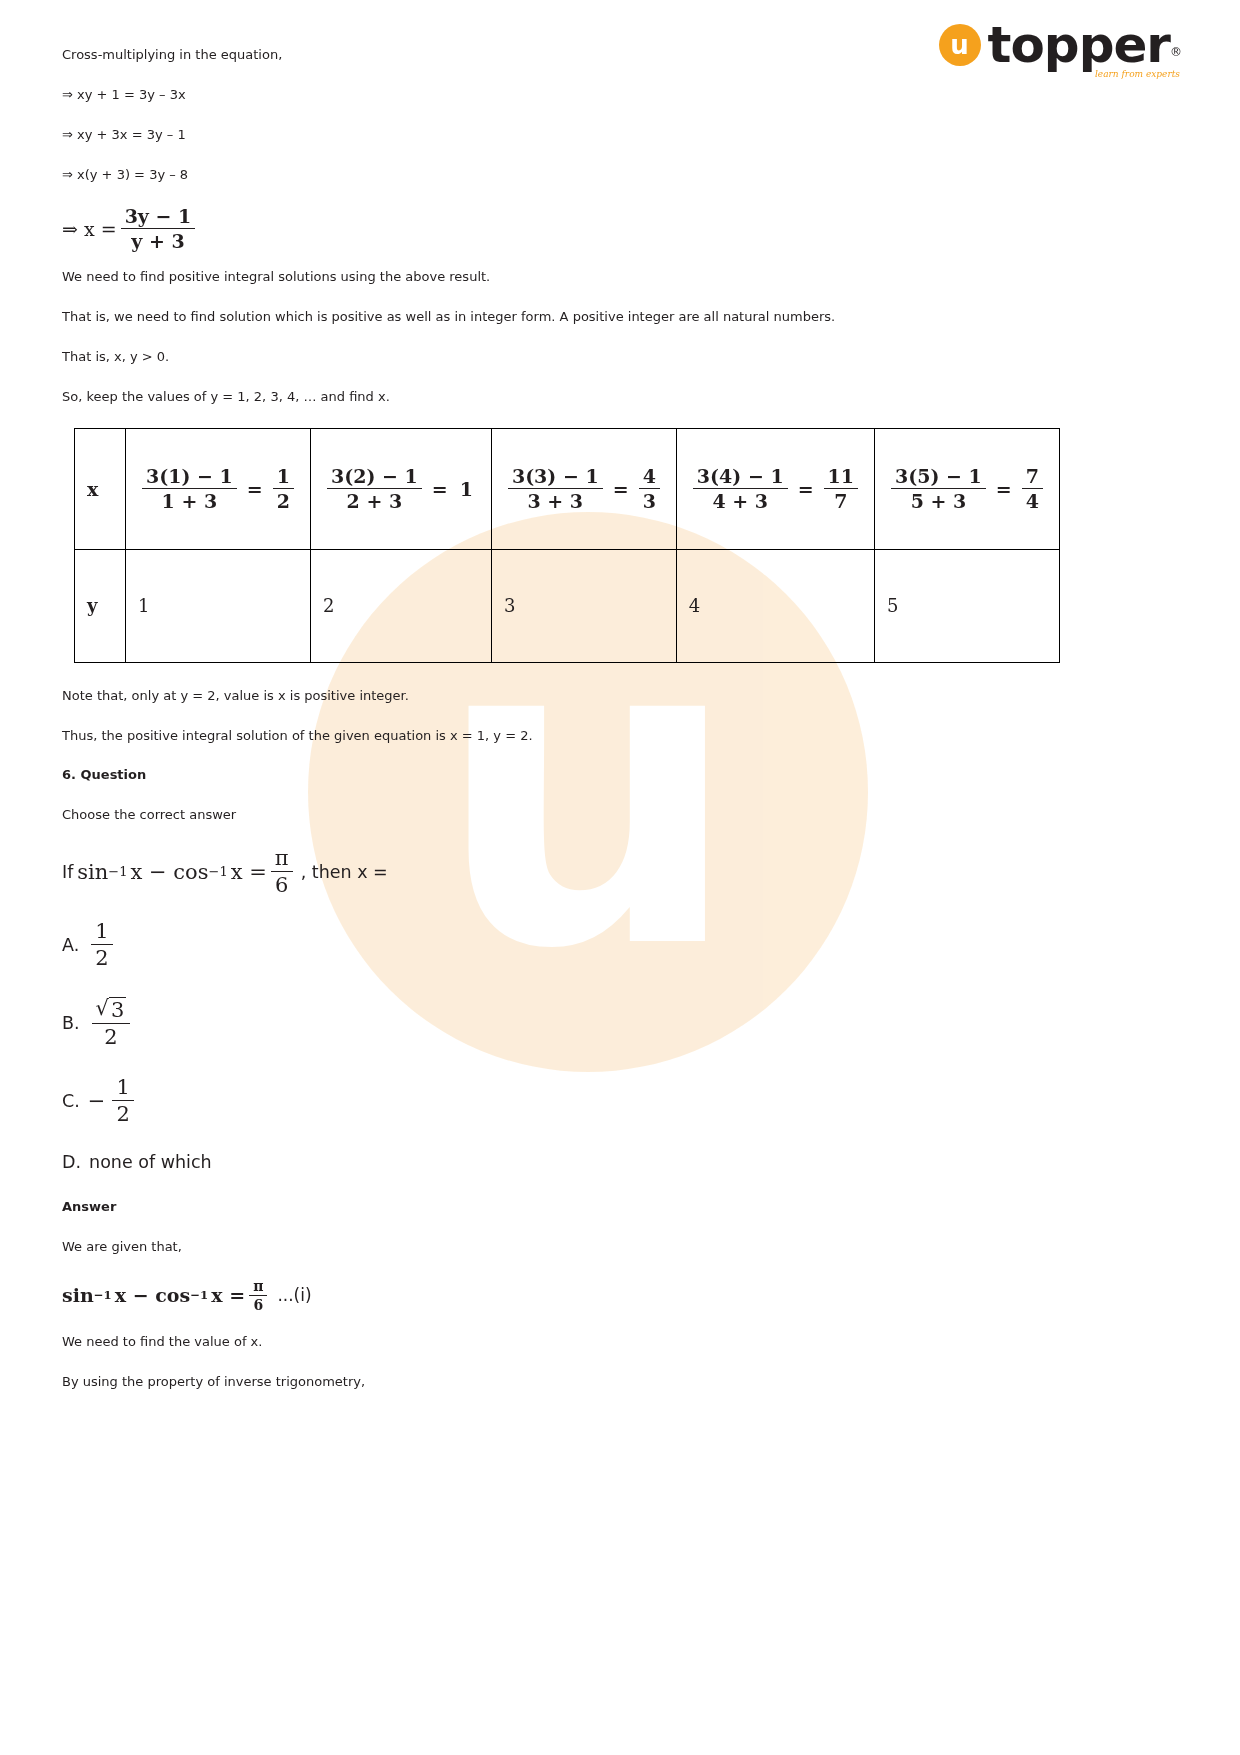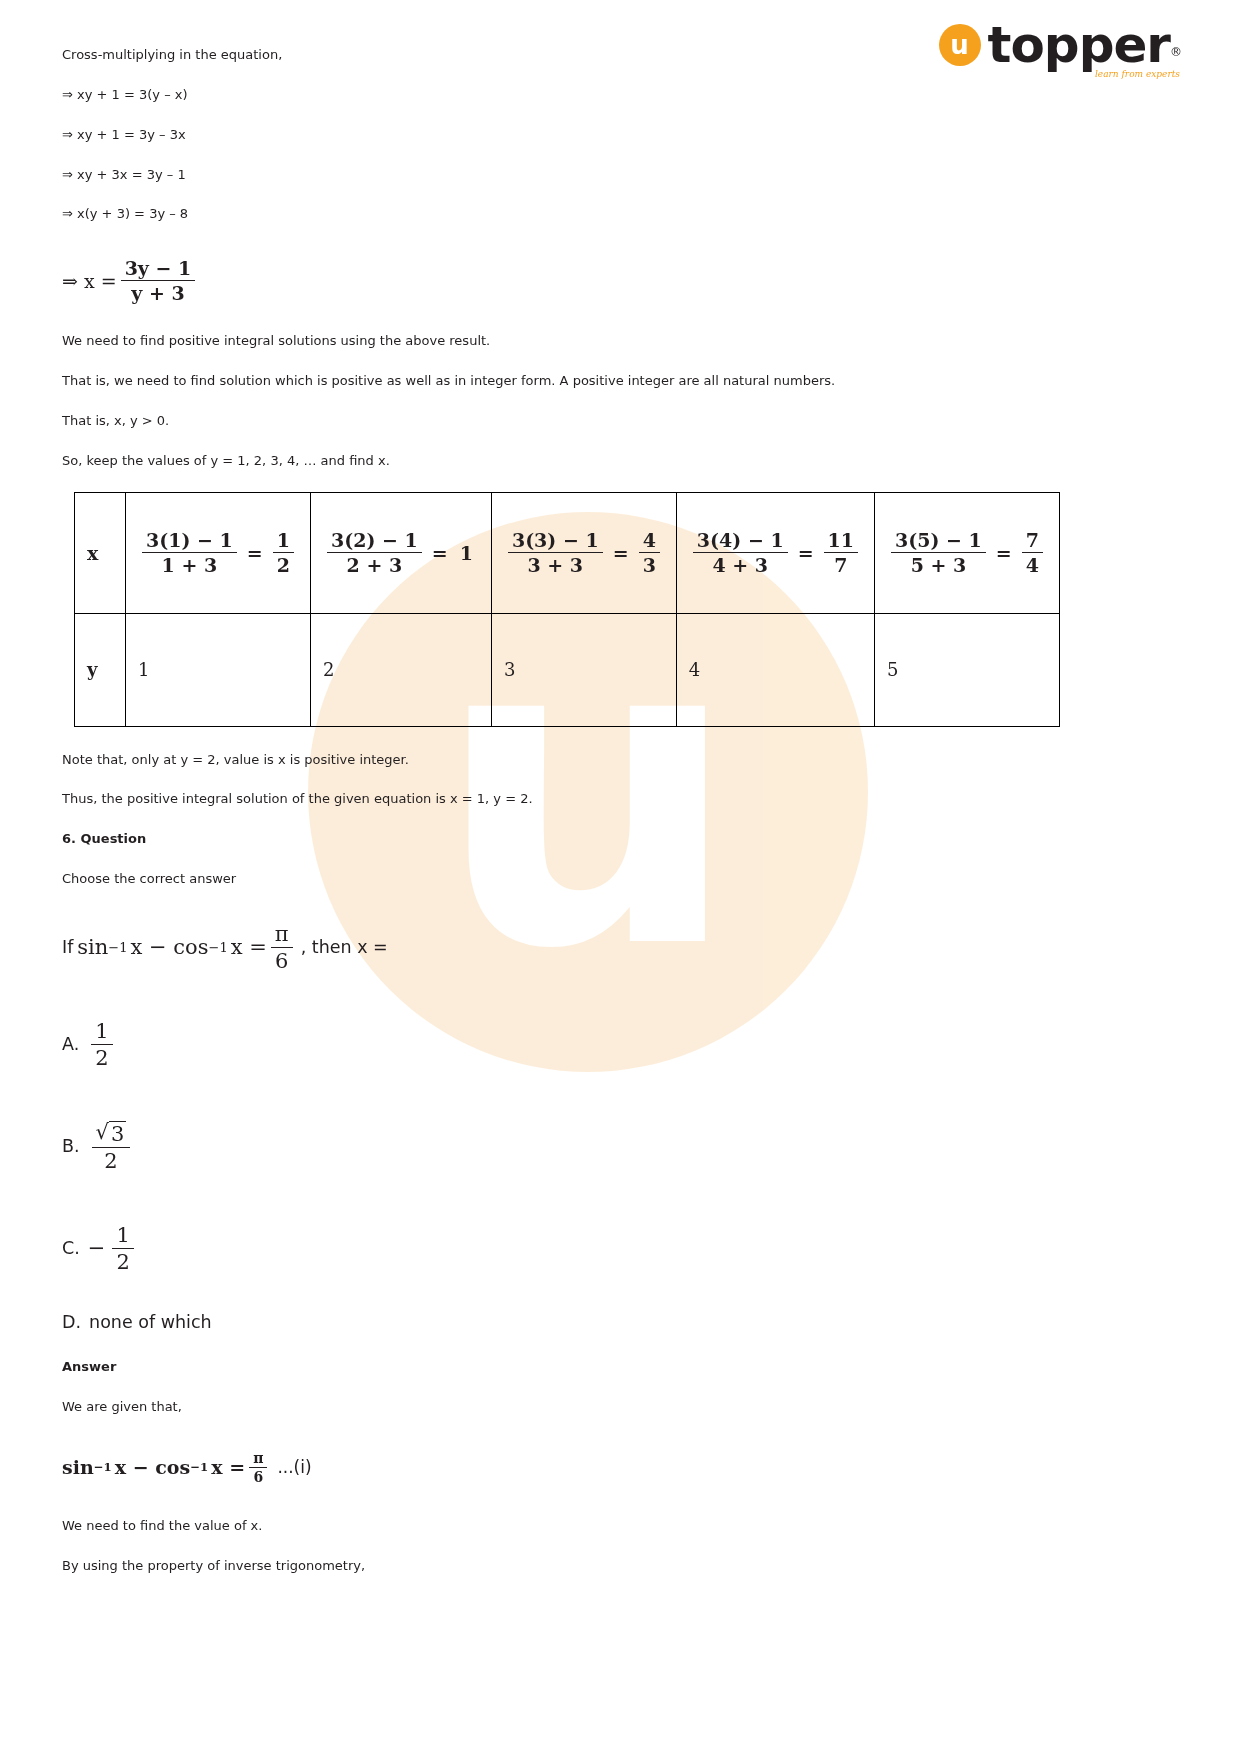--- a/index.html
+++ b/index.html
@@ -117,21 +117,21 @@
     font-size: 19px;
     display: flex;
     align-items: center;
     margin: 0 0 16px 0;
   }
   .frac {
     display: inline-flex;
     flex-direction: column;
     align-items: center;
     vertical-align: middle;
-    margin: 12px 4px;
+    margin: 0 4px;
     font-family: "DejaVu Serif", serif;
   }
   .frac .num {
     padding: 0 4px 1px 4px;
     border-bottom: 1.5px solid #231f20;
     font-weight: bold;
   }
   .frac .den {
     padding: 1px 4px 0 4px;
     font-weight: bold;
@@ -256,21 +256,20 @@
     <div class="logo-wrap">
       <span class="logo-text">topper</span><span class="logo-reg">®</span>
       <span class="logo-tag">learn from experts</span>
     </div>
   </div>
 
   <div class="content layer">
 
     <p class="line">Cross-multiplying in the equation,</p>
 
-    <p class="line">⇒ xy + 1 = 3(y – x)</p>
     <p class="line">⇒ xy + 1 = 3y – 3x</p>
     <p class="line">⇒ xy + 3x = 3y – 1</p>
     <p class="line">⇒ x(y + 3) = 3y – 8</p>
 
     <div class="mathline">
       <span>⇒ x =</span>
       <span class="frac">
         <span class="num">3y − 1</span>
         <span class="den">y + 3</span>
       </span>

